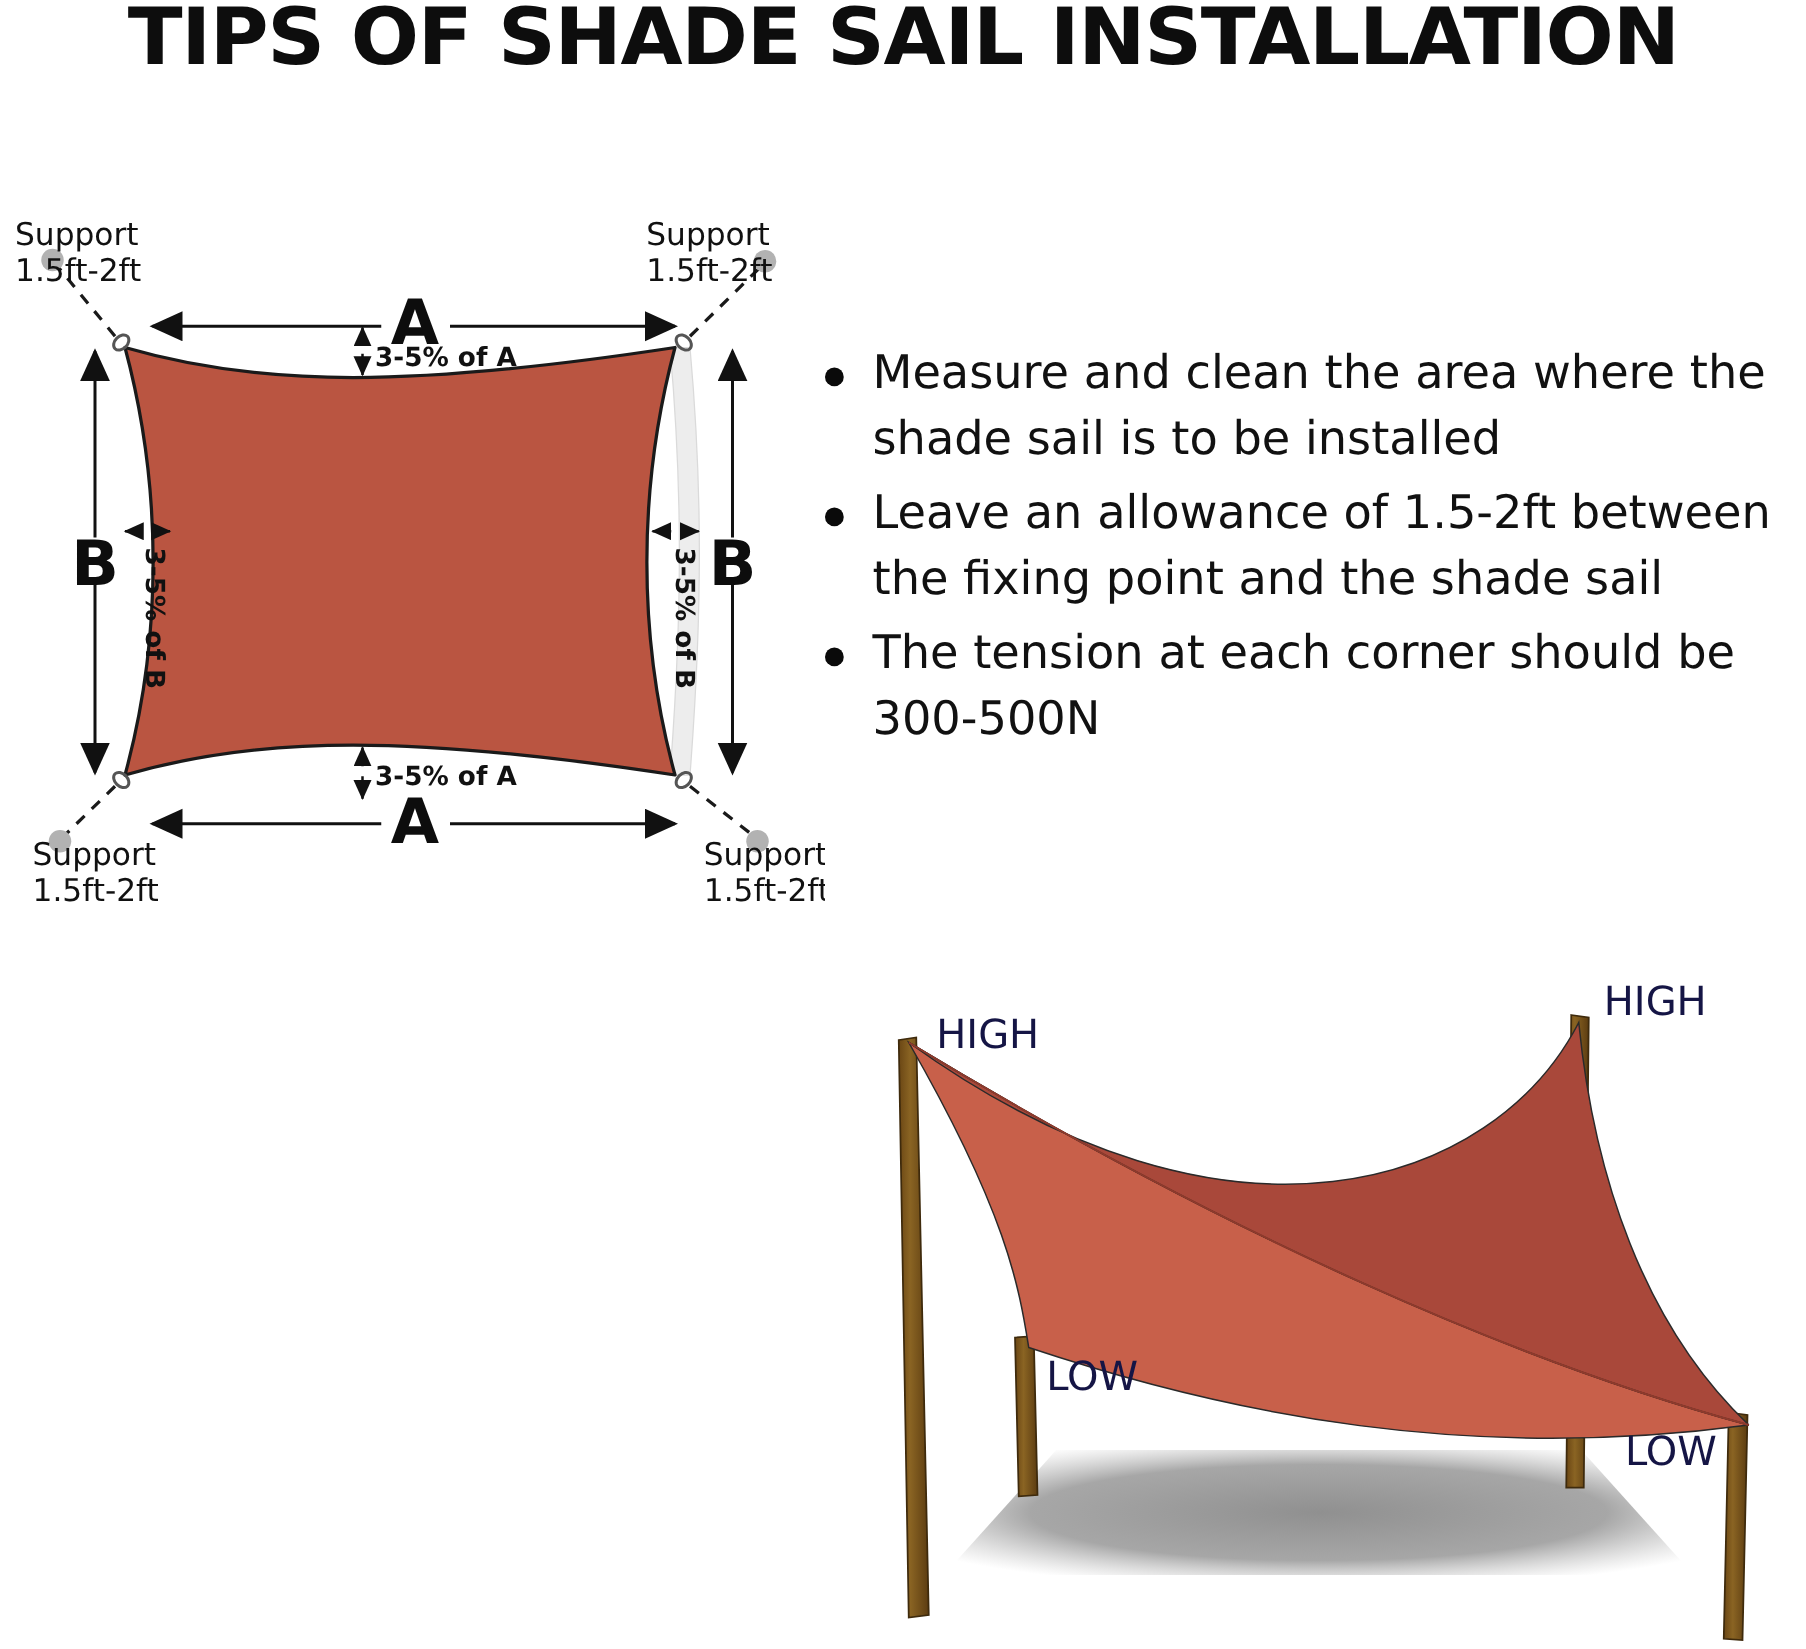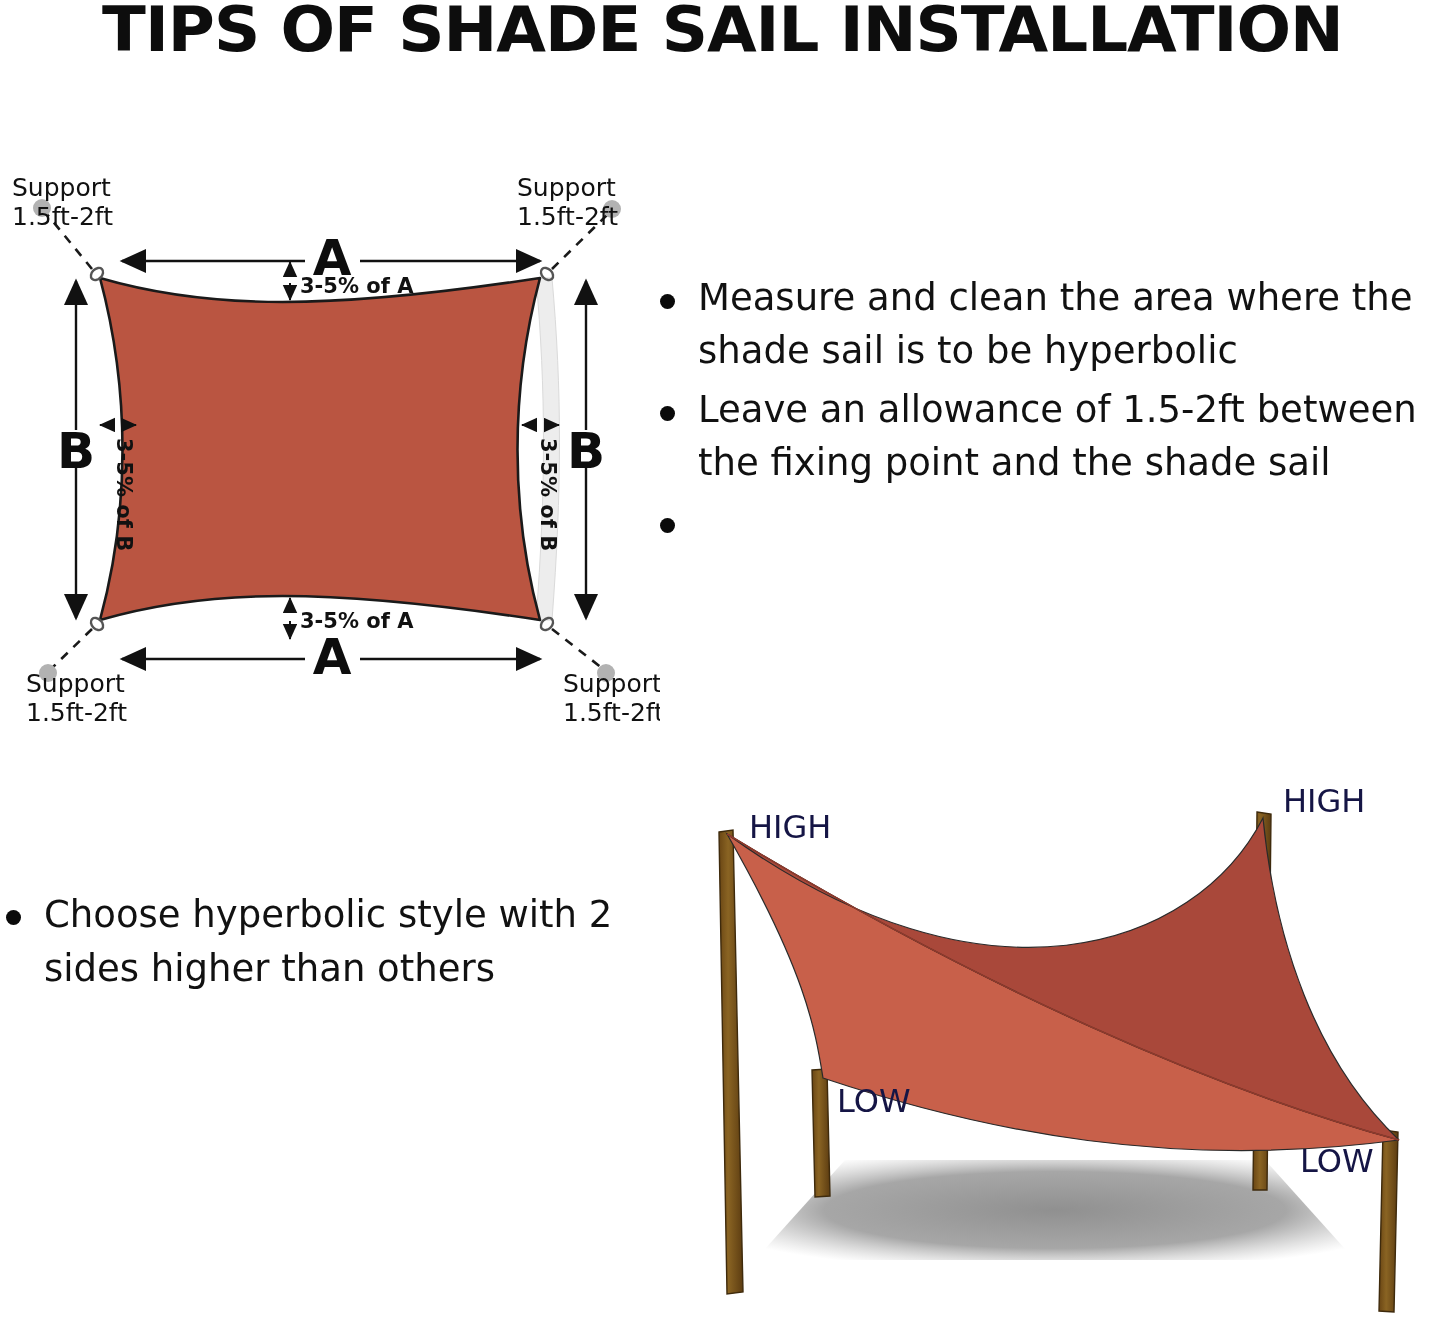--- a/index.html
+++ b/index.html
@@ -143,36 +143,33 @@
   <g>
     <line x1="537" y1="275" x2="522" y2="275" stroke="#111" stroke-width="2" marker-end="url(#arrHeadSm)"></line>
     <line x1="545" y1="275" x2="559" y2="275" stroke="#111" stroke-width="2" marker-end="url(#arrHeadSm)"></line>
     <text x="0" y="0" font-size="21" font-weight="600" fill="#111" transform="translate(541,288) rotate(90)">3-5% of B</text>
   </g>
 </svg>
 
 <ul id="tips-right" class="bullets">
   <li>
     <span class="dot"></span>
-    <span>Measure and clean the area where the shade sail is to be hyperbolic</span>
+    <span>Measure and clean the area where the shade sail is to be installed</span>
   </li>
   <li>
     <span class="dot"></span>
     <span>Leave an allowance of 1.5-2ft between the fixing point and the shade sail</span>
   </li>
   <li>
     <span class="dot"></span>
+    <span>The tension at each corner should be 300-500N</span>
   </li>
 </ul>
 
 <ul id="tips-left" class="bullets">
-  <li>
-    <span class="dot"></span>
-    <span>Choose hyperbolic style with 2 sides higher than others</span>
-  </li>
 </ul>
 
 <svg id="bottom-diagram" class="canvas" viewBox="0 0 790 559">
   <defs>
     <linearGradient id="postGrad" x1="0" y1="0" x2="1" y2="0">
       <stop offset="0%" stop-color="#6A4614"></stop>
       <stop offset="38%" stop-color="#8A6423"></stop>
       <stop offset="100%" stop-color="#5C3C11"></stop>
     </linearGradient>
     <radialGradient id="shadowGrad" cx="50%" cy="50%" r="62%">

